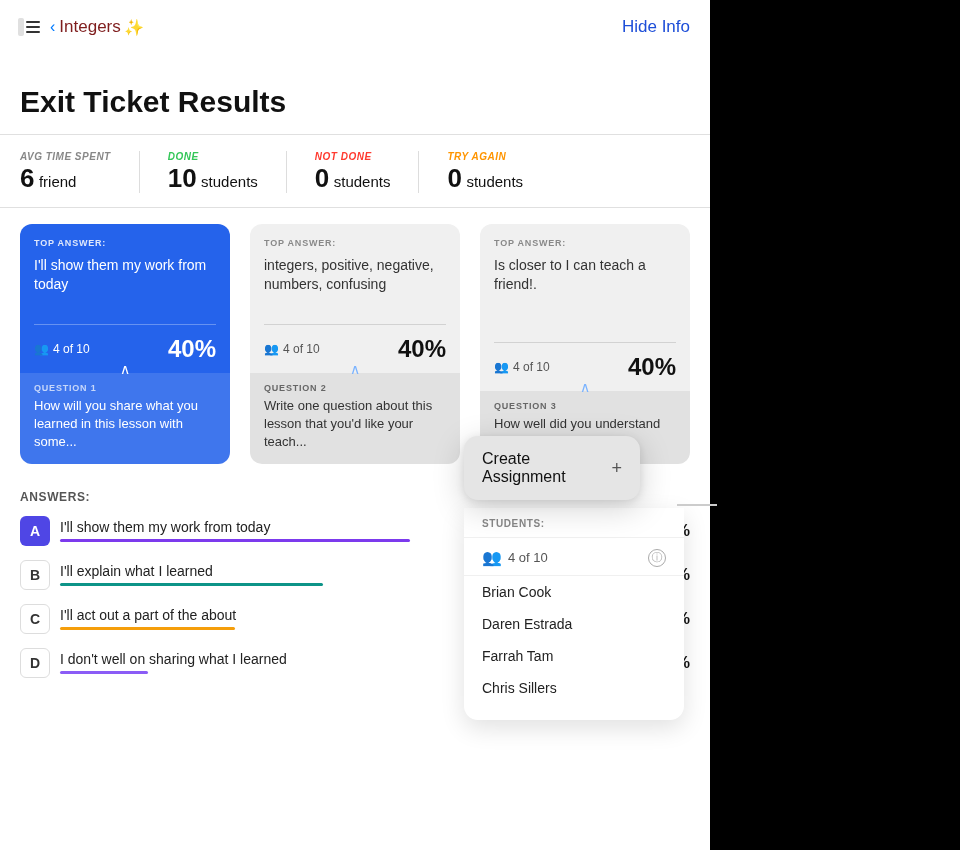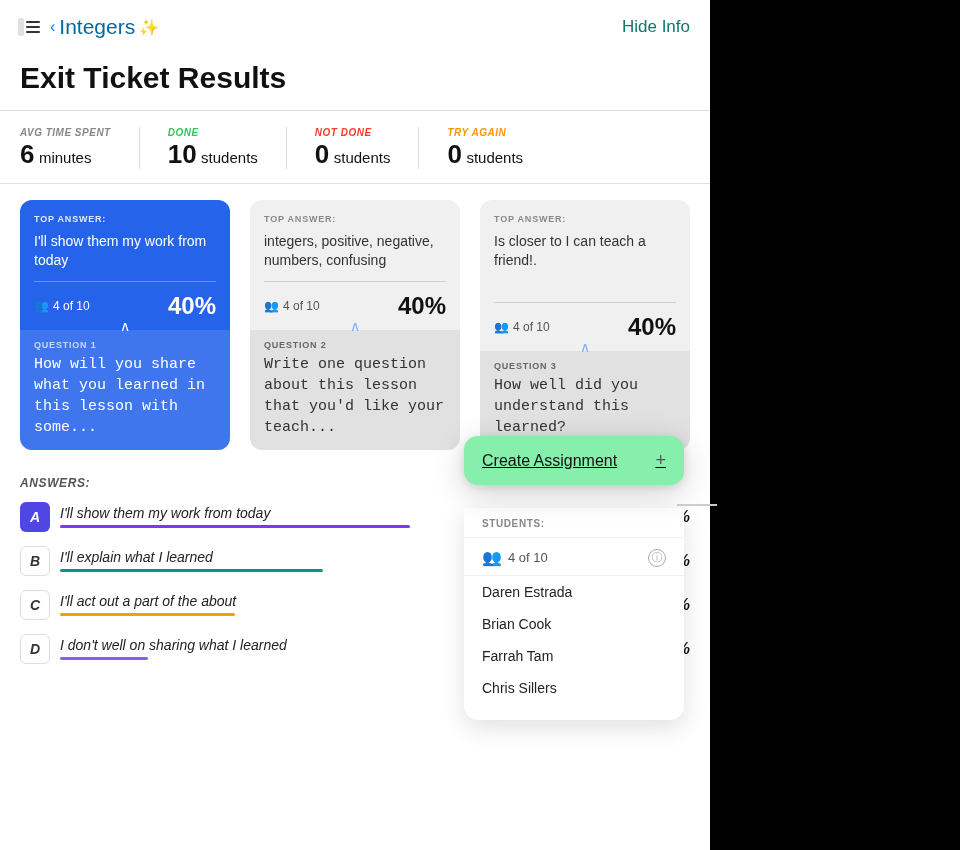--- a/index.html
+++ b/index.html
@@ -37,41 +37,42 @@
     .sidebar-icon {
       width: 26px; height: 26px;
       display: flex; align-items: center; justify-content: center;
     }
     .back-nav {
       display: flex; align-items: center; gap: 4px;
       color: #007AFF;
       font-size: 17px;
     }
     .back-chevron { font-size: 16px; color: #007AFF; }
-    .nav-title { font-size: 21px; color: #0369a1; text-align: right; }
+    .nav-title { font-size: 17px; color: #7f1d1d; text-align: right; }
     .sparkle { font-size: 16px; }
     .hide-info-btn {
-      color: #0f766e;
+      color: #1d4ed8;
       font-size: 17px;
       cursor: pointer;
       background: none;
       border: none;
       margin-left: 44px;
     }
 
     
     .page-title-section {
       padding: 10px 20px 14px 20px;
       border-bottom: 1px solid #e0e0e0;
     }
     .page-title {
       font-size: 30px;
       font-weight: 700;
       color: #111;
       line-height: 1.2;
+      margin-top: 24px;
     }
 
     
     .stats-row {
       display: flex;
       align-items: flex-start;
       gap: 0;
       padding: 16px 20px 14px 20px;
       border-bottom: 1px solid #e0e0e0;
     }
@@ -184,36 +185,34 @@
       padding: 10px 14px 12px 14px;
     }
     .card-q-label {
       font-size: 9px;
       font-weight: 700;
       letter-spacing: 0.8px;
       text-transform: uppercase;
       margin-bottom: 4px;
     }
     .card-q-text {
-      font-size: 15px;
+      font-size: 13px;
       line-height: 1.4;
-      font-family: Liberation Mono, monospace;
     }
     .chevron-up {
       position: absolute;
       top: -12px;
       left: 50%;
       transform: translateX(-50%);
       font-size: 14px;
     }
 
     
     .answers-section {
       padding: 14px 20px 16px 20px;
-      font-style: italic;
     }
     .answers-title {
       font-size: 12px;
       font-weight: 700;
       letter-spacing: 0.6px;
       color: #555;
       text-transform: uppercase;
       margin-bottom: 12px;
     }
     .answer-row {
@@ -255,27 +254,26 @@
       flex-shrink: 0;
       min-width: 36px;
       text-align: right;
     }
 
     
     .dropdown-popup {
       position: absolute;
       top: 436px;
       left: 464px;
-      width: 220px;
-      background: #86efac;
+      width: 176px;
+      background: #e5e5e5;
       border-radius: 14px;
       box-shadow: 0 8px 32px rgba(0,0,0,0.18), 0 2px 8px rgba(0,0,0,0.1);
       z-index: 100;
       overflow: hidden;
-      text-decoration: underline;
     }
     .dropdown-item {
       display: flex;
       align-items: center;
       justify-content: space-between;
       padding: 14px 18px;
       font-size: 16px;
       color: #111;
       cursor: pointer;
       border-bottom: 1px solid #f0f0f0;
@@ -375,21 +373,21 @@
 
   <div class="page-title-section">
     <h1 class="page-title">Exit Ticket Results</h1>
   </div>
 
   <div class="stats-row">
     <div class="stat-item">
       <div class="stat-label">AVG TIME SPENT</div>
       <div>
         <span class="stat-value">6</span>
-        <span class="stat-sub"> minutes</span>
+        <span class="stat-sub"> friend</span>
       </div>
     </div>
     <div class="stat-item">
       <div class="stat-label done">DONE</div>
       <div>
         <span class="stat-value">10</span>
         <span class="stat-sub"> students</span>
       </div>
     </div>
     <div class="stat-item">
@@ -520,19 +518,19 @@
 
 <div class="students-panel">
   <div class="students-header">
     <span class="students-label">STUDENTS:</span>
   </div>
   <div class="students-count-row">
     <span>👥</span>
     <span class="student-count-text">4 of 10</span>
     <div class="info-icon">ⓘ</div>
   </div>
+  <div class="student-name">Brian Cook</div>
   <div class="student-name">Daren Estrada</div>
-  <div class="student-name">Brian Cook</div>
   <div class="student-name">Farrah Tam</div>
   <div class="student-name">Chris Sillers</div>
 </div>
 
 <div class="connector-line"></div>
 
 </body></html>

